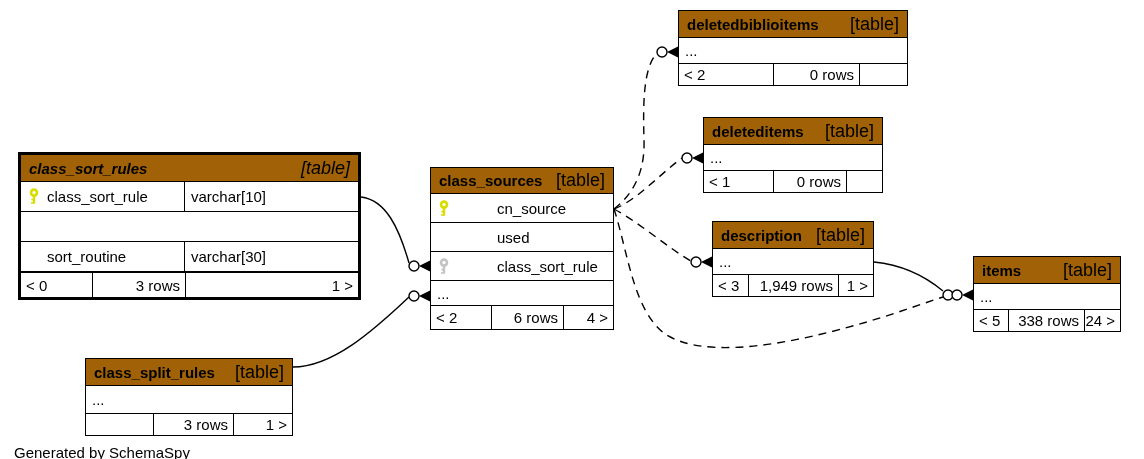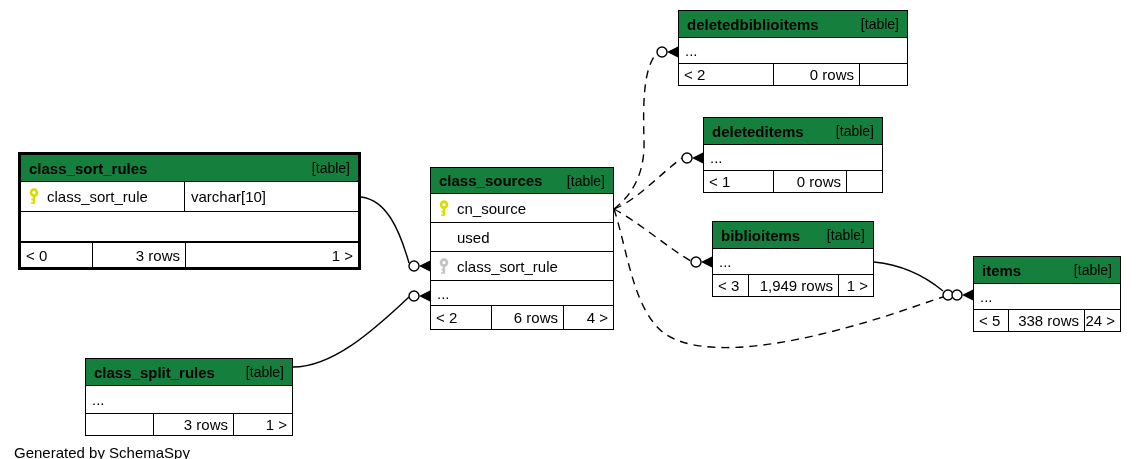--- a/index.html
+++ b/index.html
@@ -13,51 +13,51 @@
   svg.wires polygon{fill:#000;stroke:none;}
   svg.wires circle.odot{fill:#fff;stroke:#000;stroke-width:1.4px;}
 
   .tbl{
     position:absolute;z-index:1;background:#fff;border:1px solid #000;
     box-sizing:border-box;font-size:15px;
   }
   .tbl.focus{border-width:3px;}
   .hdr{
     display:flex;justify-content:space-between;align-items:center;
-    background:#15803d;border-bottom:1px solid #000;padding:0 8px;box-sizing:border-box;
+    background:#a16207;border-bottom:1px solid #000;padding:0 8px;box-sizing:border-box;
   }
   .hdr .t{font-weight:bold;white-space:nowrap;}
-  .hdr .tag{font-size:14px;white-space:nowrap;margin-left:10px;}
+  .hdr .tag{font-size:18px;white-space:nowrap;margin-left:10px;}
   .row{display:flex;align-items:center;border-bottom:1px solid #000;box-sizing:border-box;}
   .row:last-child{border-bottom:none;}
   .keyslot{flex:0 0 26px;display:flex;justify-content:center;align-items:center;}
   .colname{white-space:nowrap;padding-right:6px;}
   .namecell{flex:0 0 164px;display:flex;align-items:center;border-right:1px solid #000;height:100%;box-sizing:border-box;}
   .typecell{flex:1;padding-left:6px;white-space:nowrap;}
   .ellrow{padding-left:6px;border-bottom:none;}
   .ftr{display:flex;border-top:1px solid #000;box-sizing:border-box;}
   .ftr .c{box-sizing:border-box;display:flex;align-items:center;padding:0 5px;height:100%;overflow:hidden;white-space:nowrap;}
   .ftr .c + .c{border-left:1px solid #000;}
   .ftr .c.r{justify-content:flex-end;}
   .ftr .c.last{flex:1;}
 
   
   #t-csr{left:18px;top:152px;width:343px;}
-  #t-csr .hdr{height:27px;}
+  #t-csr .hdr{height:27px;font-style:italic;}
   #t-csr .row{height:30px;}
   #t-csr .ftr{height:25px;}
   #t-csr .c1{width:71px;} #t-csr .c2{width:93px;}
 
   #t-cspr{left:85px;top:325px;width:208px;margin-top:33px;}
   #t-cspr .hdr{height:27px;} #t-cspr .ellrow{height:27px;} #t-cspr .ftr{height:22px;}
   #t-cspr .c1{width:67px;} #t-cspr .c2{width:80px;}
 
   #t-cs{left:430px;top:167px;width:184px;}
   #t-cs .hdr{height:26px;}
-  #t-cs .row{height:29px;}
+  #t-cs .row{height:29px;gap:40px;}
   #t-cs .ellrow{height:24px;border-top:0;}
   #t-cs .ftr{height:24px;}
   #t-cs .c1{width:60px;} #t-cs .c2{width:72px;padding-left:41px;}
 
   #t-dbi{left:678px;top:10px;width:230px;}
   #t-di{left:703px;top:117px;width:180px;text-align:right;}
   #t-bi{left:712px;top:221px;width:162px;}
   #t-it{left:973px;top:256px;width:148px;}
   .smalltbl .hdr{height:27px;} .smalltbl .ellrow{height:25px;} .smalltbl .ftr{height:22px;}
   #t-dbi .c1{width:94px;} #t-dbi .c2{width:86px;}
@@ -131,20 +131,27 @@
             <path d="M6 11.6 L3.4 11.6 M6 15 L3 15" stroke-width="1.6"></path>
           </g>
         </svg>
       </span>
       <span class="colname">class_sort_rule</span>
     </div>
     <div class="typecell">varchar[10]</div>
   </div>
   <div class="row">
   </div>
+  <div class="row">
+    <div class="namecell">
+      <span class="keyslot"></span>
+      <span class="colname">sort_routine</span>
+    </div>
+    <div class="typecell">varchar[30]</div>
+  </div>
   <div class="ftr">
     <div class="c c1">&lt; 0</div>
     <div class="c c2 r">3 rows</div>
     <div class="c last r">1 &gt;</div>
   </div>
 </div>
 
 <div class="tbl" id="t-cspr">
   <div class="hdr">
     <span class="t">class_split_rules</span>
@@ -220,21 +227,21 @@
   <div class="row ellrow">...</div>
   <div class="ftr">
     <div class="c c1">&lt; 1</div>
     <div class="c c2 r">0 rows</div>
     <div class="c last r"></div>
   </div>
 </div>
 
 <div class="tbl smalltbl" id="t-bi">
   <div class="hdr">
-    <span class="t">biblioitems</span>
+    <span class="t">description</span>
     <span class="tag">[table]</span>
   </div>
   <div class="row ellrow">...</div>
   <div class="ftr">
     <div class="c c1">&lt; 3</div>
     <div class="c c2 r">1,949 rows</div>
     <div class="c last r">1 &gt;</div>
   </div>
 </div>
 

